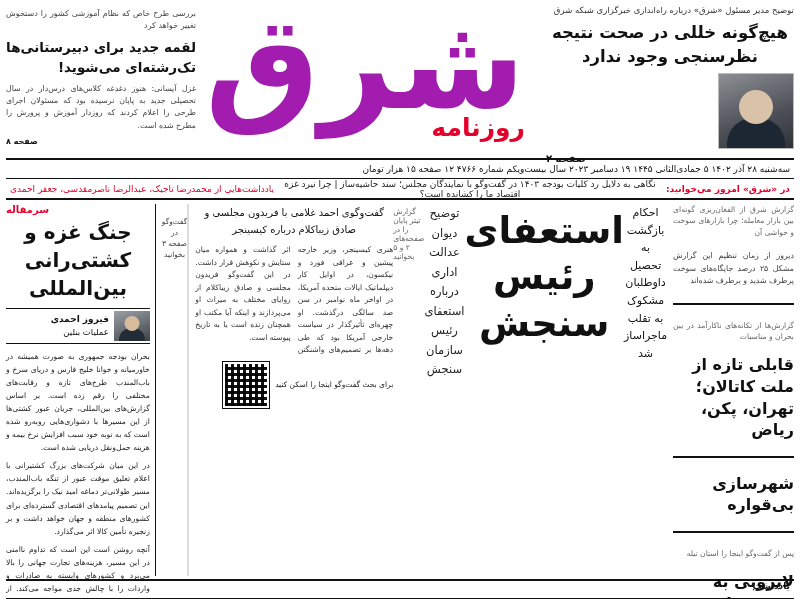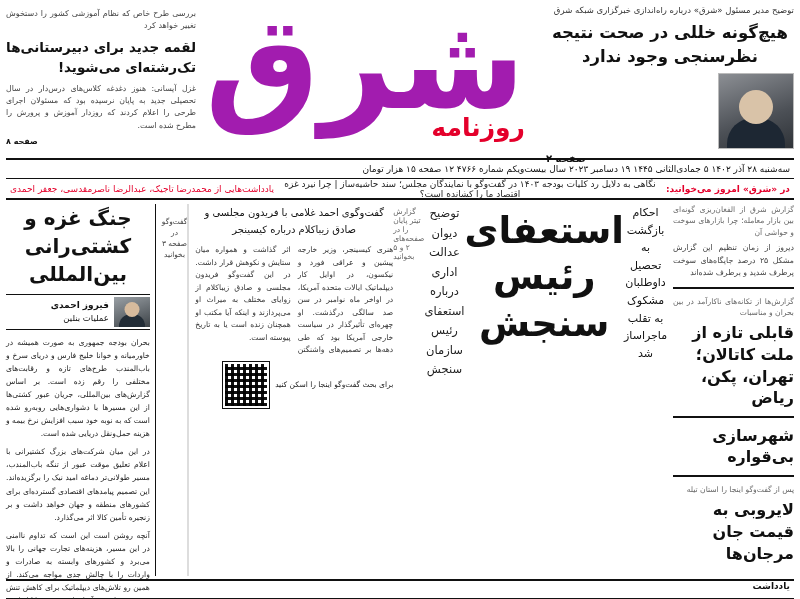--- a/index.html
+++ b/index.html
@@ -60,21 +60,21 @@
   .teaser{
     display:flex;align-items:center;height:19px;gap:6px;
     border-bottom:2px solid #111;font-size:9px;padding:0 4px;
   }
   .teaser .tag{color:#e4002b;font-weight:bold;white-space:nowrap;}
   .teaser .txt{color:#222;flex:1;text-align:center;}
   .teaser .red{color:#e4002b;}
 
   
   .grid{display:flex;gap:6px;margin-top:4px;height:372px;}
-  .col-right{width:148px;display:flex;flex-direction:column;gap:4px;}
+  .col-right{width:148px;display:flex;flex-direction:column;gap:12px;}
   .col-mid{flex:1;display:flex;}
   .col-left{width:176px;display:flex;flex-direction:column;gap:3px;border-right:1px solid #111;padding-right:5px;}
 
   
   .kicker{font-size:7.6px;color:#666;line-height:1.5;text-align:justify;}
   .r-head{font-size:16px;font-weight:bold;line-height:1.35;text-align:right;}
   .r-sub{font-size:7.8px;color:#444;line-height:1.6;text-align:justify;}
   .hr-dark{border-top:2px solid #111;margin:3px 0;}
 
   
@@ -211,20 +211,21 @@
           <div class="ph-head ph-h1"></div>
           <div class="ph-head ph-h2"></div>
           <div class="ph-hair ph-hr1"></div>
           <div class="ph-hair ph-hr2"></div>
         </div>
       </div>
       <div class="feat-cap">گفت‌وگو در صفحه ۳ بخوانید</div>
     </div>
 
     <div class="col-left">
+      <div class="l-label">سرمقاله</div>
       <div class="l-title">جنگ غزه و کشتی‌رانی بین‌المللی</div>
       <div class="l-author">
         <div class="l-av"></div>
         <div class="l-auth-t">
           <b>فیروز احمدی</b>
           <span>عملیات بنلین</span>
         </div>
       </div>
       <div class="l-body">
         <p>بحران بودجه جمهوری به صورت همیشه در خاورمیانه و خوانا خلیج فارس و دریای سرخ و باب‌المندب طرح‌های تازه و رقابت‌های مختلفی را رقم زده است. بر اساس گزارش‌های بین‌المللی، جریان عبور کشتی‌ها از این مسیرها با دشواری‌هایی روبه‌رو شده است که به نوبه خود سبب افزایش نرخ بیمه و هزینه حمل‌ونقل دریایی شده است.</p>

